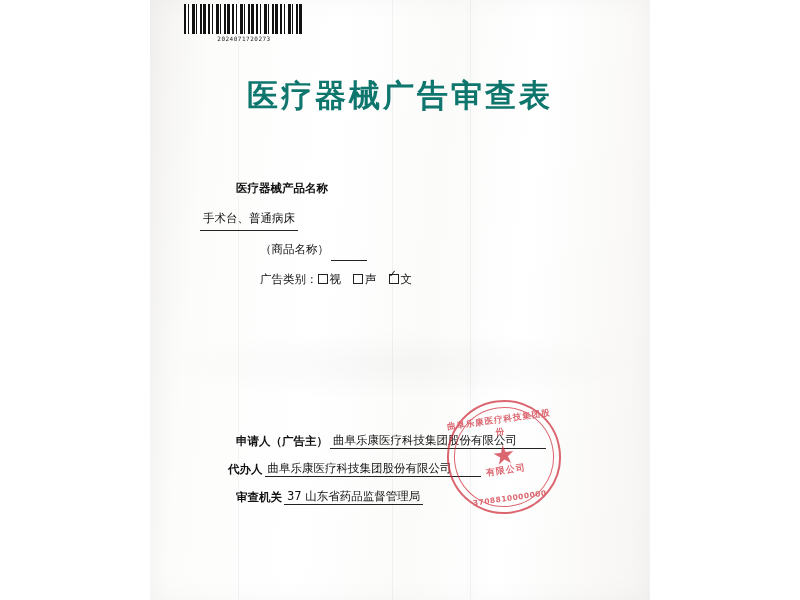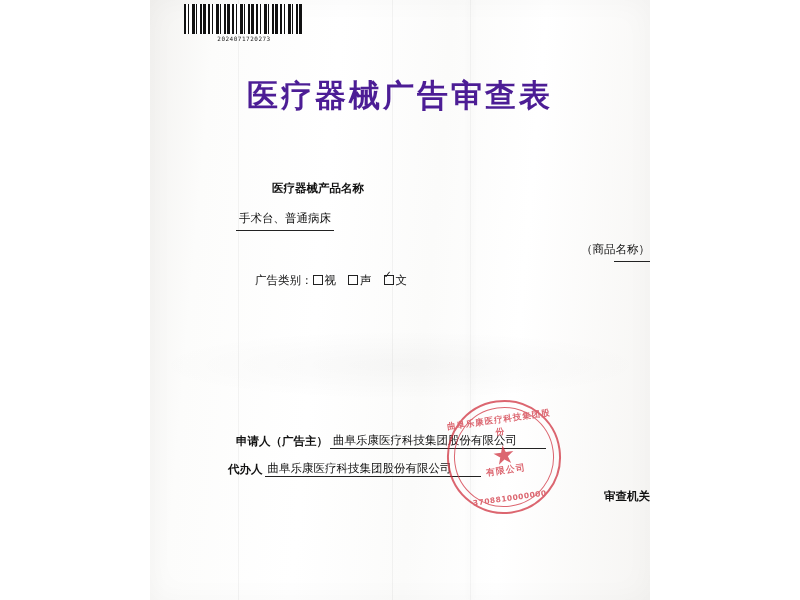--- a/index.html
+++ b/index.html
@@ -87,42 +87,41 @@
   .doc-title {
     position: absolute;
     left: 150px;
     top: 75px;
     width: 500px;
     text-align: center;
     font-family: "DejaVu Sans", sans-serif;
     font-weight: bold;
     font-size: 31px;
     letter-spacing: 3px;
-    color: #4c1d95;
+    color: #0f766e;
   }
 
   
   .form-body {
     position: absolute;
     left: 150px;
     top: 178px;
     width: 500px;
     font-size: 11.5px;
     color: #111;
     line-height: 1.9;
   }
   .row {
     display: flex;
     align-items: flex-end;
     margin-bottom: 8px;
-    margin-left: 36px;
   }
   .row.indent-1 { padding-left: 86px; }
-  .row.indent-2 { padding-left: 110px; flex-direction: column; }
-  .row.indent-3 { padding-left: 69px; }
+  .row.indent-2 { padding-left: 110px; }
+  .row.indent-3 { padding-left: 110px; }
   .row.indent-0 { padding-left: 48px; }
 
   .lbl {
     font-weight: bold;
     white-space: nowrap;
     font-size: 11.5px;
   }
   .val {
     white-space: nowrap;
     font-size: 11.5px;
@@ -179,21 +178,21 @@
     color: #111;
   }
   .sign-row {
     display: flex;
     align-items: flex-end;
     margin-bottom: 12px;
     padding-left: 86px;
     margin-top: 8px;
   }
   .sign-row.r2 { padding-left: 78px; }
-  .sign-row.r3 { padding-left: 86px; flex-direction: column; }
+  .sign-row.r3 { padding-left: 86px; }
 
   
   .seal {
     position: absolute;
     left: 447px;
     top: 400px;
     width: 110px;
     height: 110px;
     border-radius: 50%;
     border: 2.5px solid #cf2c3a;
@@ -300,20 +299,21 @@
       <span class="val wide">曲阜乐康医疗科技集团股份有限公司</span>
     </div>
 
     <div class="sign-row r2">
       <span class="lbl">代办人</span>
       <span class="val wide">曲阜乐康医疗科技集团股份有限公司</span>
     </div>
 
     <div class="sign-row r3">
       <span class="lbl">审查机关</span>
+      <span class="val">37 山东省药品监督管理局</span>
     </div>
 
   </div>
 
   <div class="seal">
     <div class="seal-text-top">曲阜乐康医疗科技集团股份</div>
     <div class="seal-star">★</div>
     <div class="seal-mid">有限公司</div>
     <div class="seal-text-bottom">3708810000000</div>
   </div>

